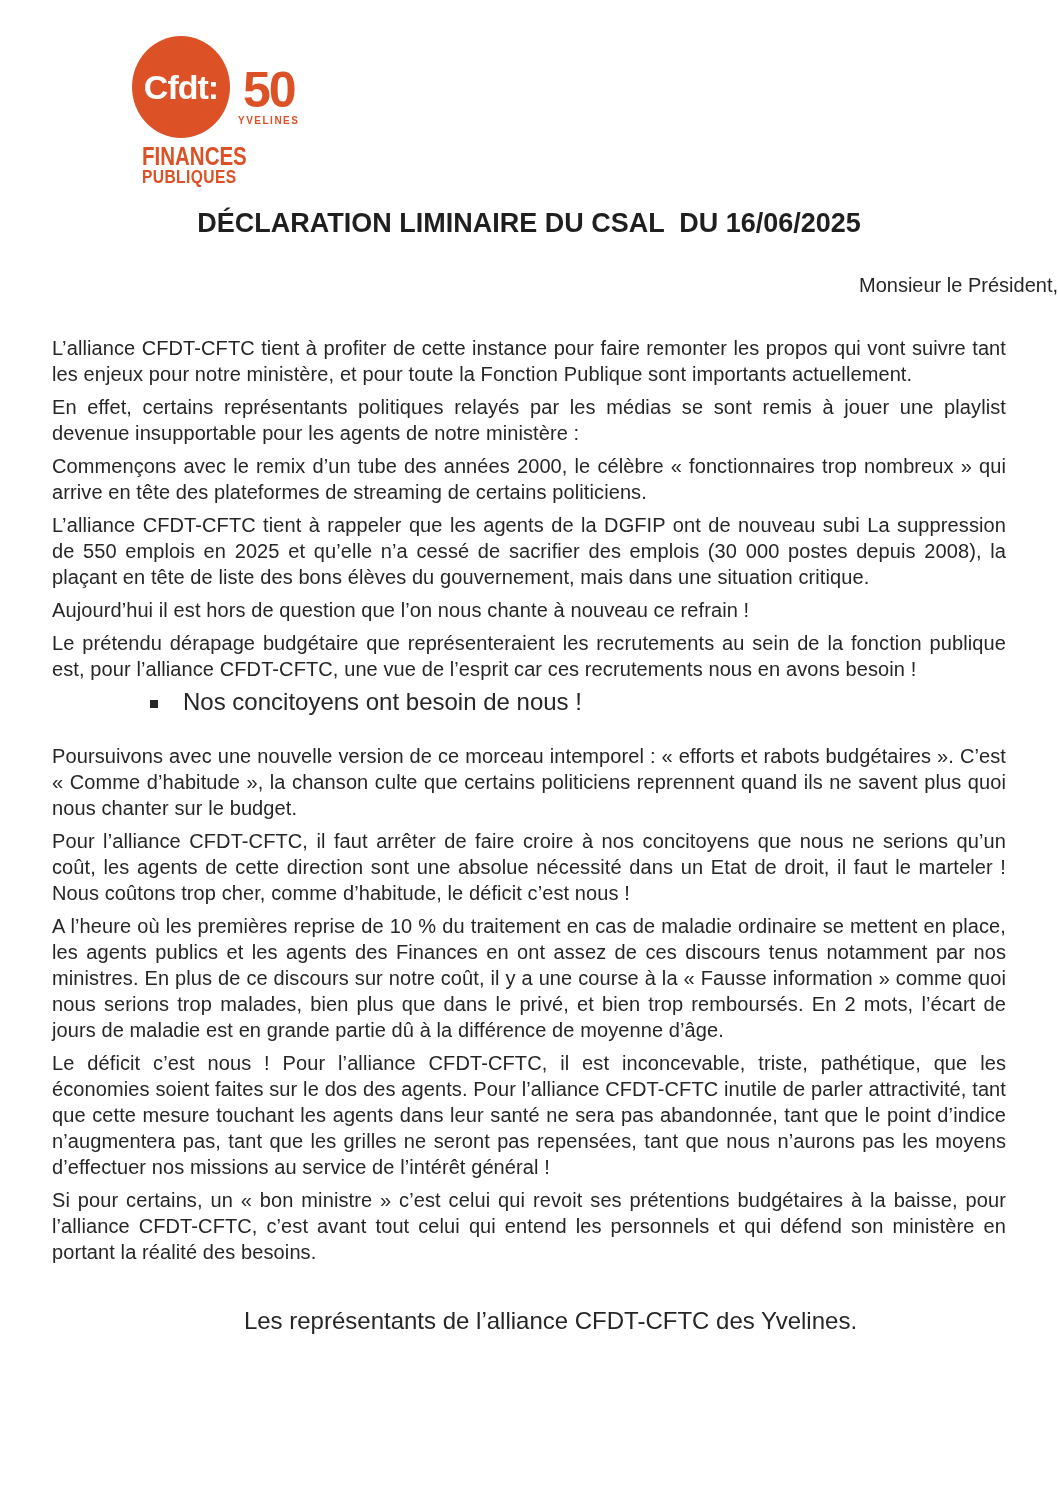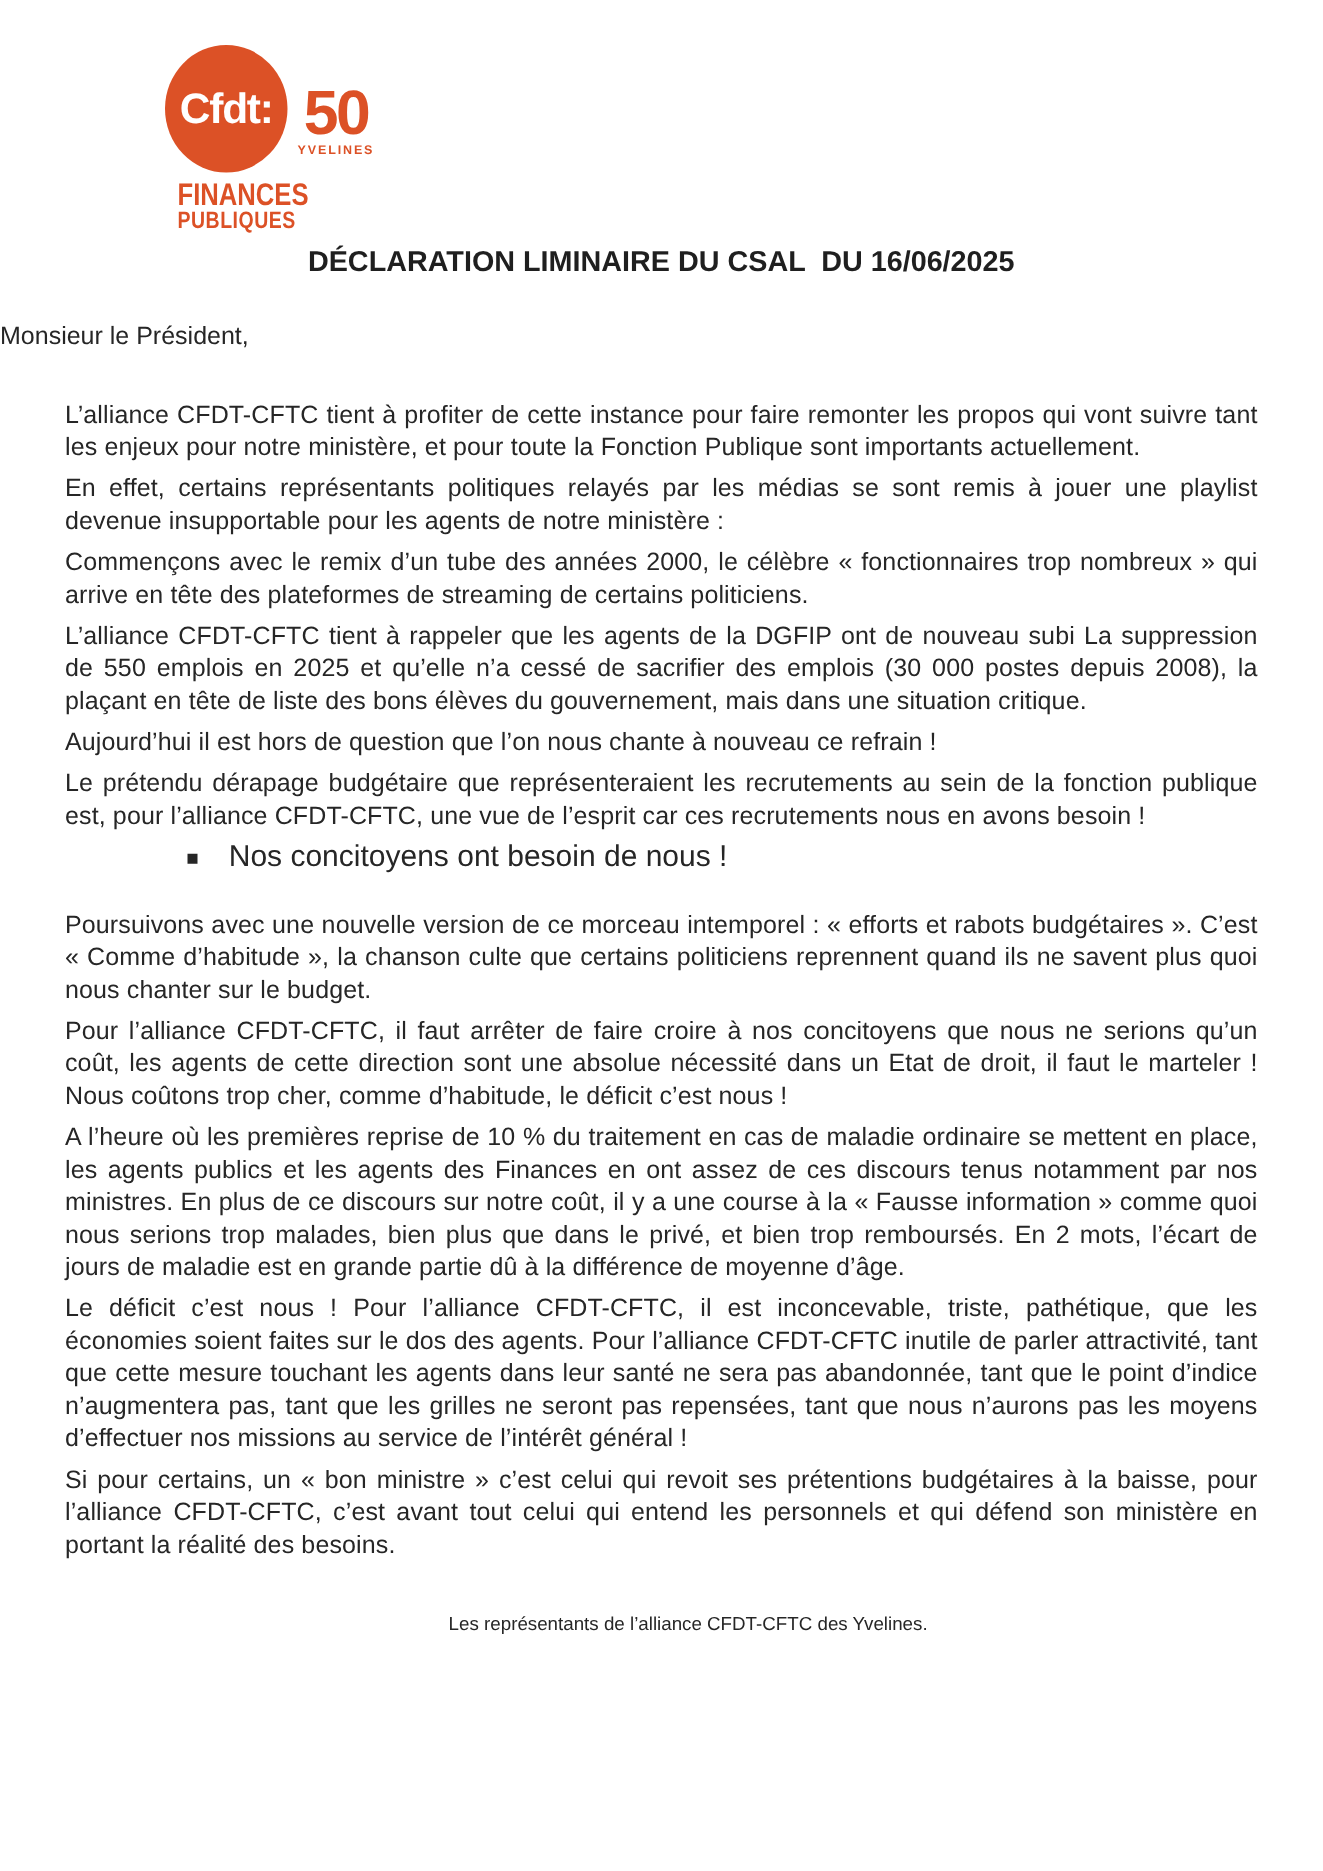--- a/index.html
+++ b/index.html
@@ -39,36 +39,36 @@
   .cftc-word {
     position:absolute; left:2px; top:48px;
     font-size:72px; font-weight:bold; color:#1d3d8f;
     letter-spacing:-3px; line-height:1;
   }
   .cftc-sub { position:absolute; left:4px; top:126px; font-size:18px; font-weight:bold; color:#1d3d8f; }
 
   
   .content { position:absolute; top:196px; left:0; right:0; }
   .doc-title {
-    margin:0; text-align:center;
-    font-size:23px; font-weight:bold; color:#1f1f1f;
+    margin:12px; text-align:center;
+    font-size:27px; font-weight:bold; color:#1f1f1f;
     white-space:pre-wrap; letter-spacing:0;
   }
-  .salutation { margin:35px 0 0; text-align:left; font-size:20px; }
+  .salutation { margin:35px 0 0; text-align:right; font-size:20px; }
   .body-text { margin:38px 52px 0; }
   .body-text p {
     margin:0 0 7px; text-align:justify;
     font-size:20px; line-height:26px; letter-spacing:0.1px;
   }
   .bullet-row { margin:6px 0 28px; padding-left:98px; font-size:24px; line-height:26px; }
   .bullet-marker {
     display:inline-block; width:8px; height:8px; background:#262626;
     margin-right:25px; vertical-align:2px;
   }
-  .closing { margin:42px 0 0; text-align:center; font-size:15px;padding-left:43px; }
+  .closing { margin:42px 0 0; text-align:center; font-size:24px;padding-left:43px; }
 </style>
 </head>
 <body>
 
 <div class="page">
 
   <div class="cfdt-logo">
     <div class="cfdt-top">
       <div class="cfdt-circle">
         <span>Cfdt:</span>

